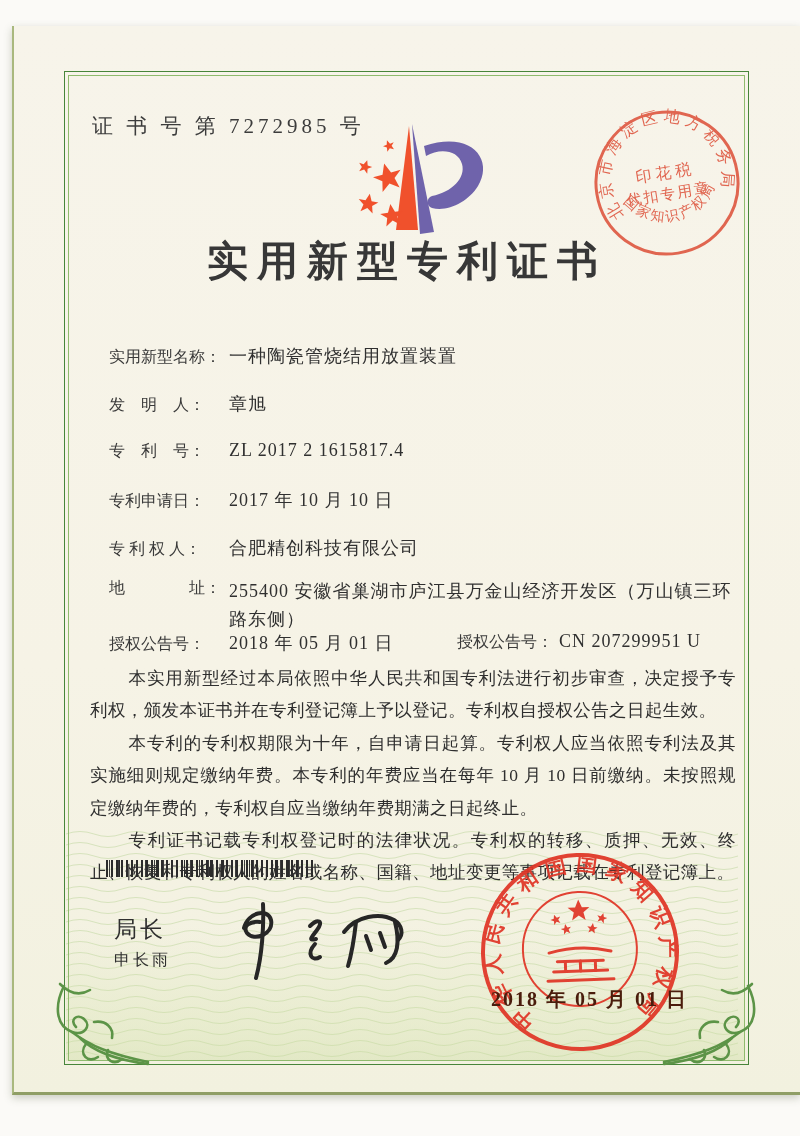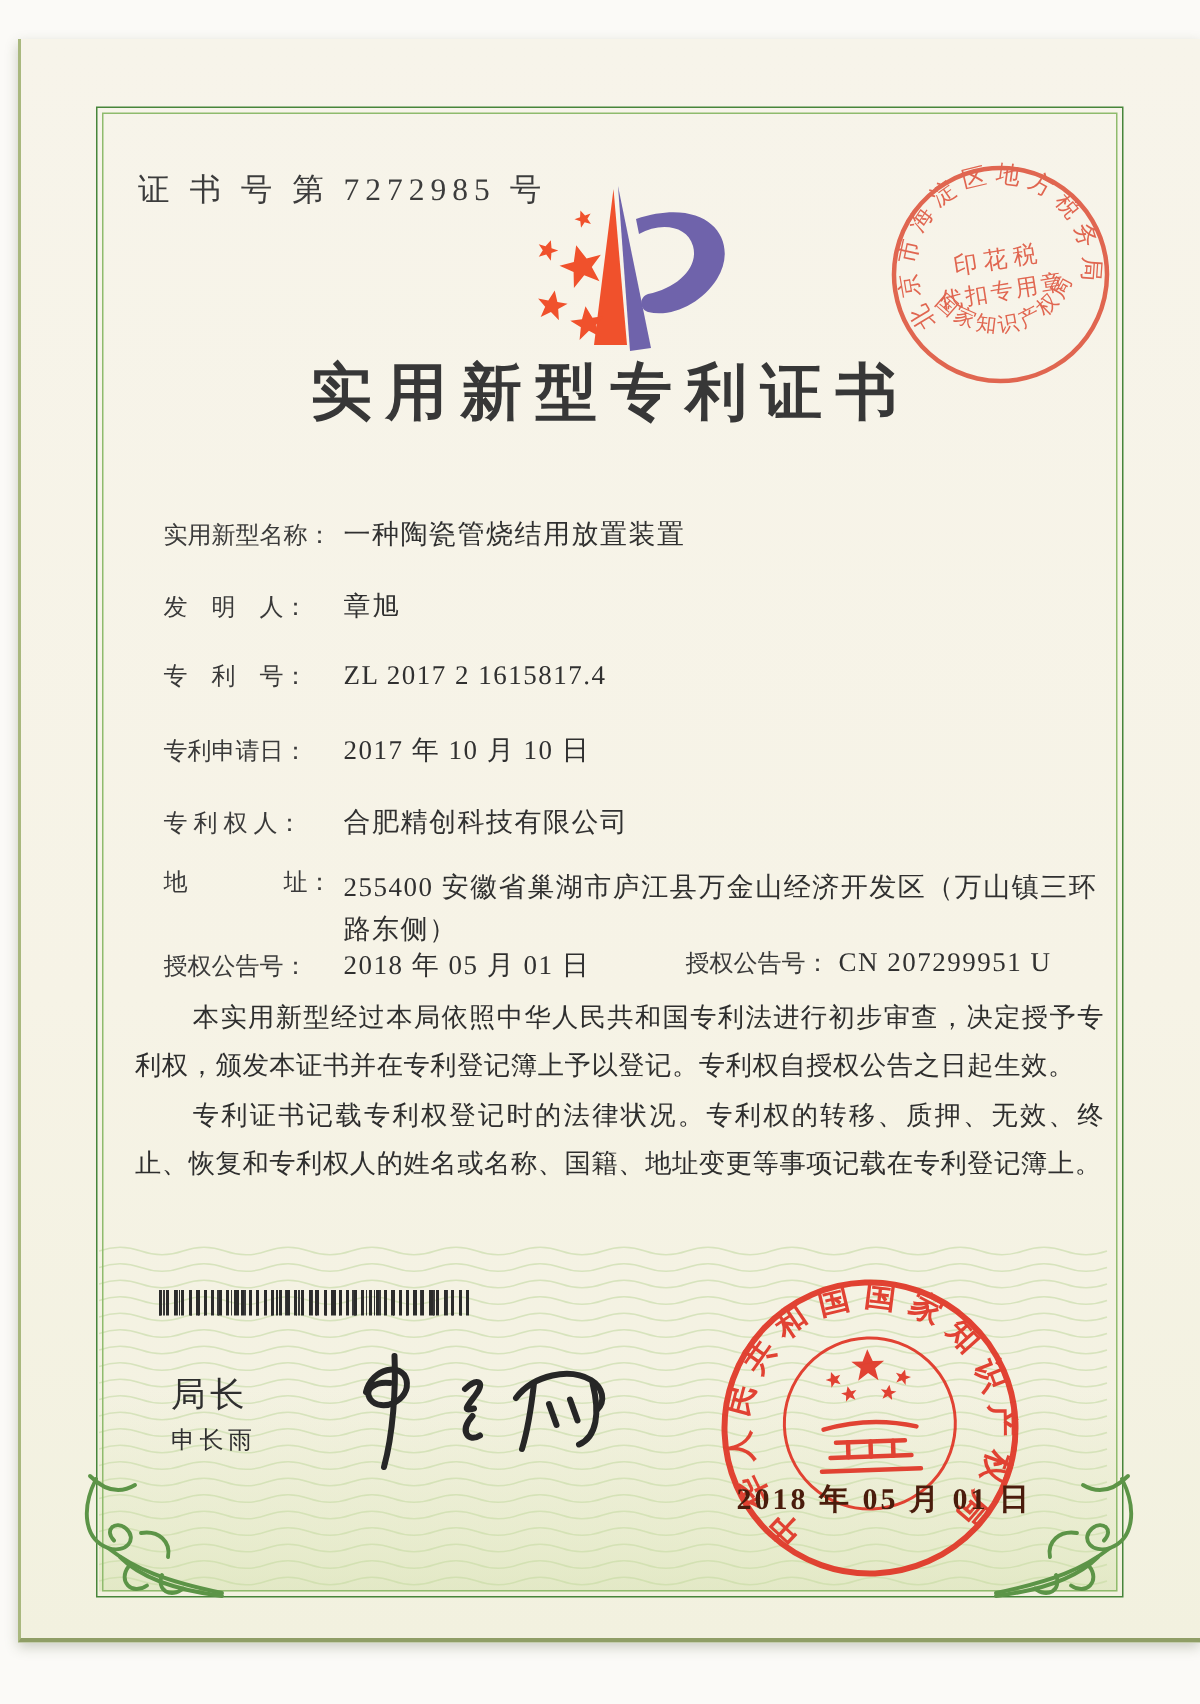--- a/index.html
+++ b/index.html
@@ -193,20 +193,21 @@
     </div>
     <div class="field" style="top:605px">
       <span class="flabel">授权公告号：</span><span class="fvalue">2018 年 05 月 01 日</span>
     </div>
     <div class="field field-grant-no" style="top:605px">
       <span class="flabel" style="width:auto">授权公告号：</span><span class="fvalue">CN 207299951 U</span>
     </div>
 
     <div class="paragraphs">
       <p>本实用新型经过本局依照中华人民共和国专利法进行初步审查，决定授予专利权，颁发本证书并在专利登记簿上予以登记。专利权自授权公告之日起生效。</p>
+      <p>本专利的专利权期限为十年，自申请日起算。专利权人应当依照专利法及其实施细则规定缴纳年费。本专利的年费应当在每年 10 月 10 日前缴纳。未按照规定缴纳年费的，专利权自应当缴纳年费期满之日起终止。</p>
       <p>专利证书记载专利权登记时的法律状况。专利权的转移、质押、无效、终止、恢复和专利权人的姓名或名称、国籍、地址变更等事项记载在专利登记簿上。</p>
     </div>
 
     <div class="barcode"></div>
 
     <div class="director-role">局长</div>
     <div class="director-name">申长雨</div>
 
     <svg class="signature" width="210" height="100" viewBox="0 0 210 100">
       <g fill="none" stroke="#262626" stroke-width="4" stroke-linecap="round" stroke-linejoin="round">

